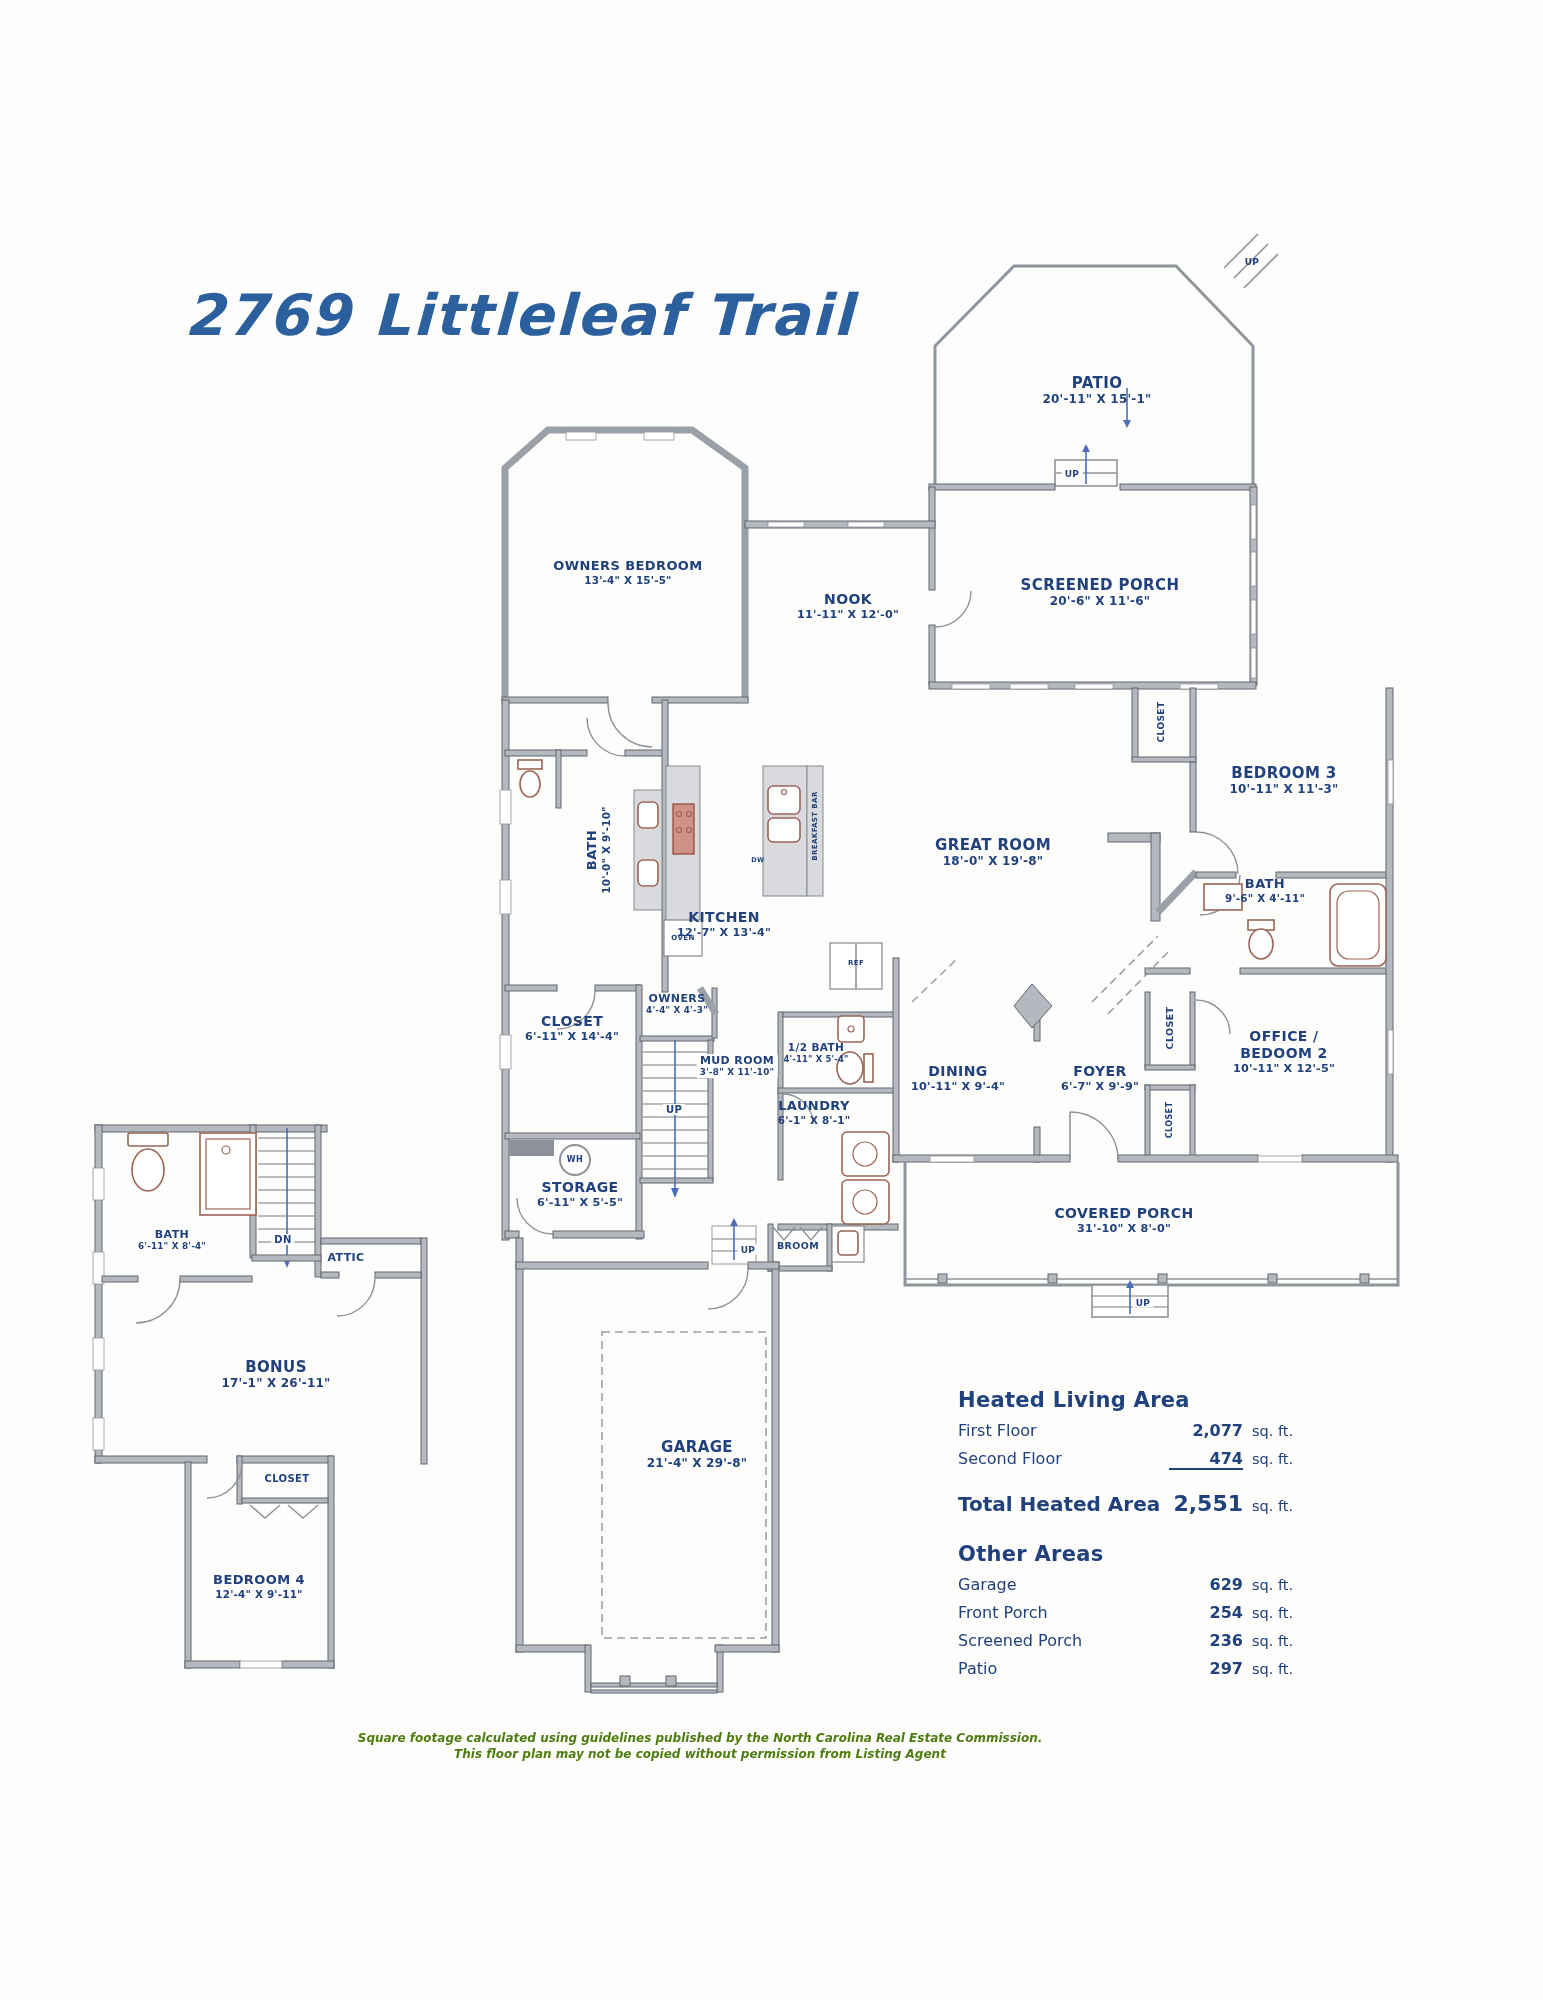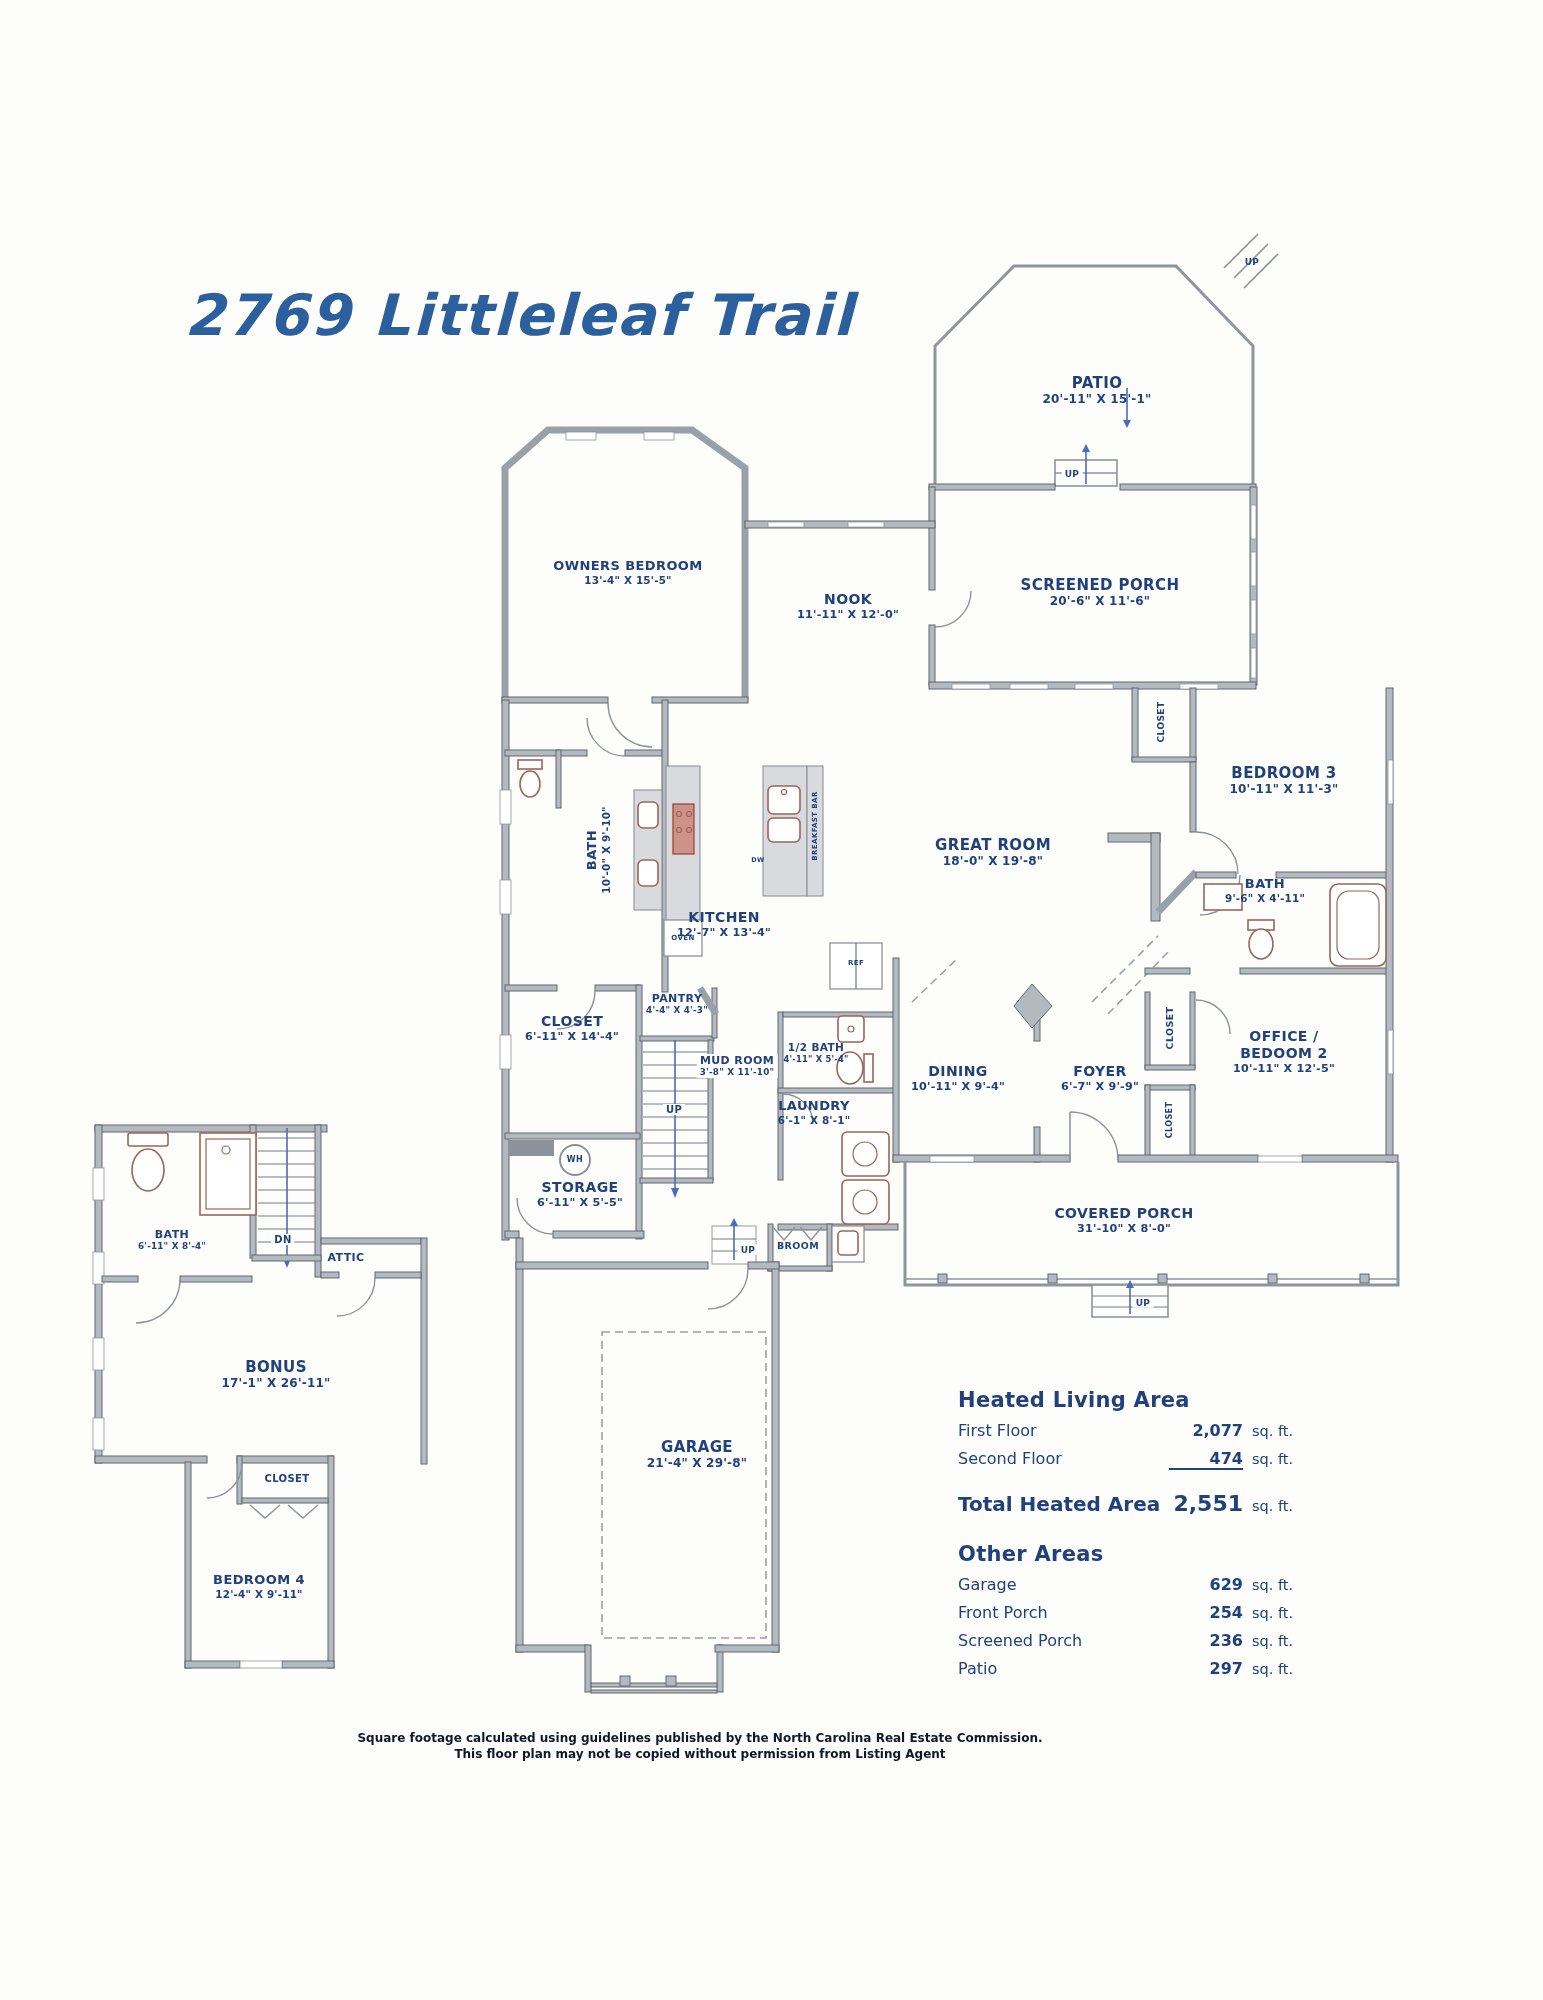--- a/index.html
+++ b/index.html
@@ -37,21 +37,21 @@
   .srow{display:flex;align-items:baseline;font-size:16px;margin-top:9px;}
   .slabel{flex:1;}
   .sval{width:74px;text-align:right;font-weight:600;}
   .sval.u{border-bottom:2px solid #21417c;}
   .sunit{width:58px;padding-left:9px;font-size:14.5px;}
   .total{margin-top:21px;}
   .total .slabel{font-weight:700;font-size:20px;}
   .total .sval{font-weight:700;font-size:22px;}
   .other{margin-top:26px;}
   .disc{position:absolute;left:700px;top:1730px;transform:translateX(-50%);text-align:center;
-        color:#0f172a;font-size:12px;font-weight:600;line-height:1.35;white-space:nowrap;}
+        color:#4d7c0f;font-size:12px;font-weight:600;line-height:1.35;white-space:nowrap;font-style:italic;}
   .wm{position:absolute;left:10px;top:1882px;font-family:"Liberation Serif",serif;font-size:48px;
       color:#a3a3a3;font-weight:600;letter-spacing:1px;}
 </style>
 </head>
 <body>
 
 <div class="page">
 
 <svg class="plan-svg" width="1543" height="2000" viewBox="0 0 1543 2000">
 
@@ -357,21 +357,21 @@
 </div>
 <div class="lbl" style="left:724px;top:924px;font-size:14px">
   <div class="rn">KITCHEN</div>
   <div class="rd">12'-7" X 13'-4"</div>
 </div>
 <div class="lbl" style="left:572px;top:1028px;font-size:14px">
   <div class="rn">CLOSET</div>
   <div class="rd">6'-11" X 14'-4"</div>
 </div>
 <div class="lbl" style="left:677px;top:1004px;font-size:11px">
-  <div class="rn">PANTRY</div>
+  <div class="rn">OWNERS</div>
   <div class="rd">4'-4" X 4'-3"</div>
 </div>
 <div class="lbl" style="left:737px;top:1066px;font-size:11px">
   <div class="rn chip">MUD ROOM</div>
   <div class="rd chip">3'-8" X 11'-10"</div>
 </div>
 <div class="lbl" style="left:816px;top:1052px;font-size:10.5px">
   <div class="rn">1/2 BATH</div>
   <div class="rd">4'-11" X 5'-4"</div>
 </div>

